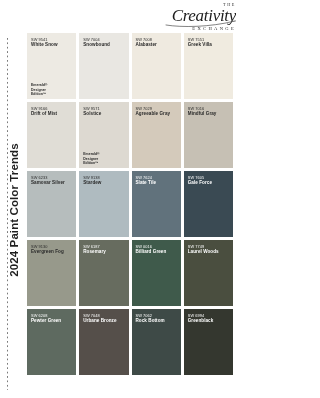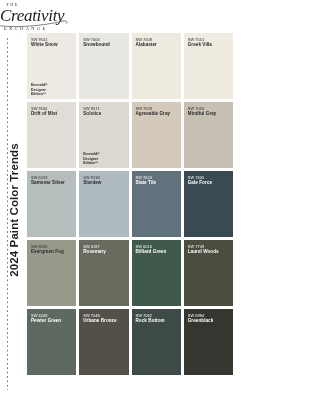--- a/index.html
+++ b/index.html
@@ -19,21 +19,21 @@
     background: #ffffff;
   }
 
   
   .logo-block {
     position: absolute;
     left: 0;
     top: 2px;
     width: 236px;
     height: 30px;
-    text-align: left;
+    text-align: right;
   }
   .logo-the {
     font-family: "Liberation Serif", serif;
     font-size: 4.2px;
     letter-spacing: 1.6px;
     color: #2b2b2b;
     line-height: 5px;
     margin-left: 6px;
   }
   .logo-main {

